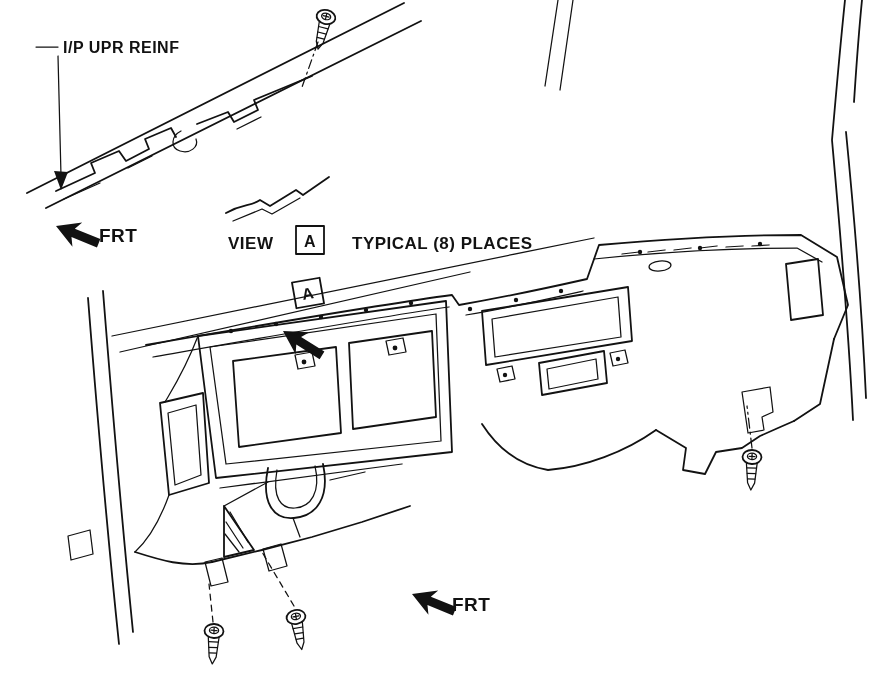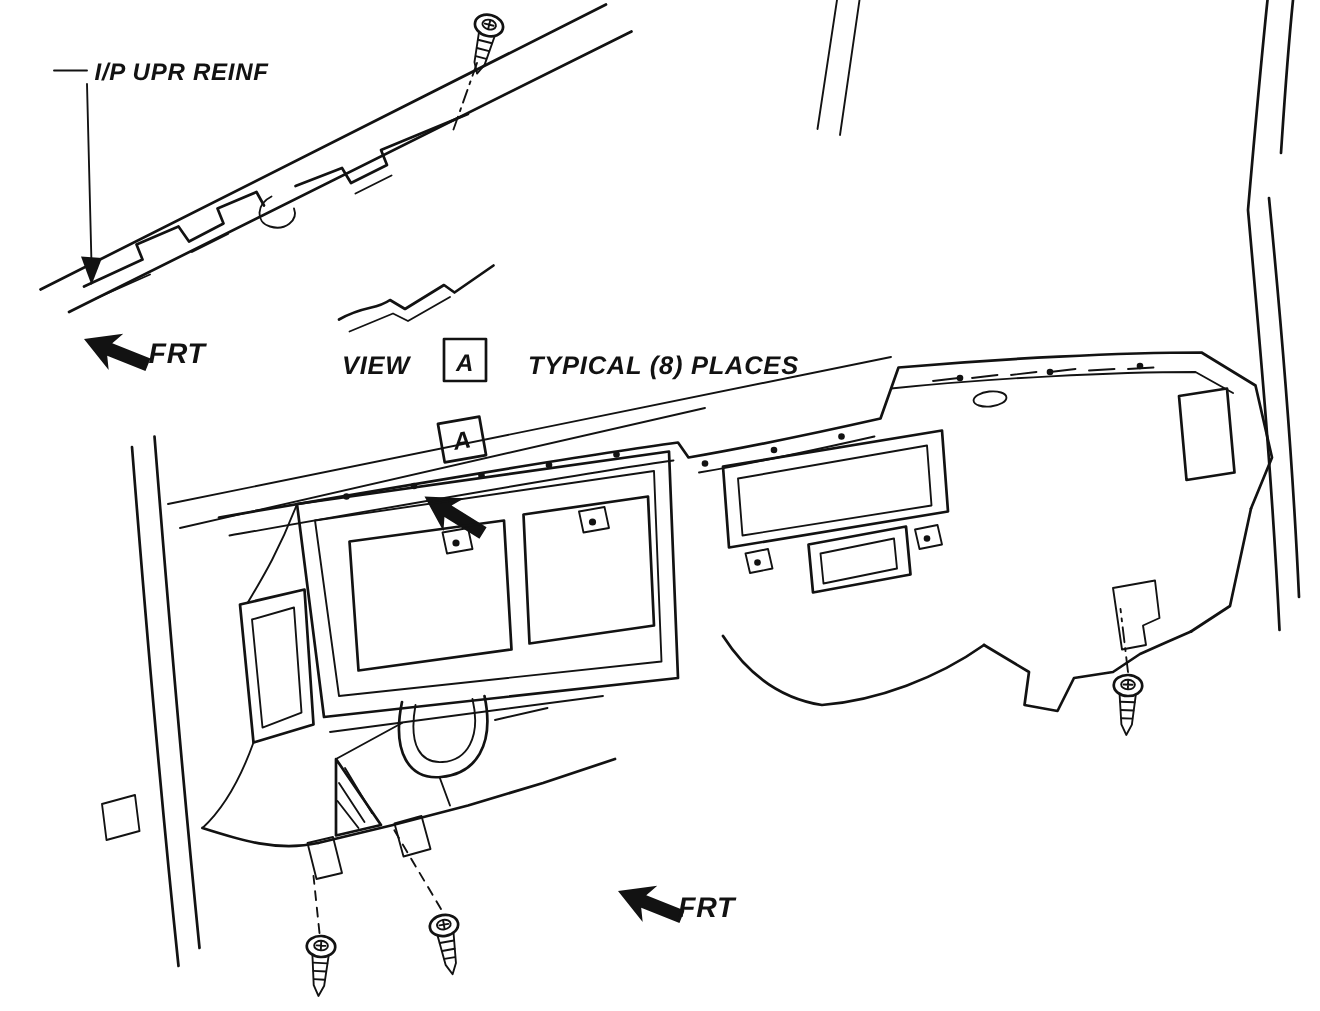--- a/index.html
+++ b/index.html
@@ -1,16 +1,16 @@
 <!DOCTYPE html>
 <html><head>
 <meta charset="utf-8">
 <style>
   html,body{margin:0;padding:0;background:#ffffff;}
-  .canvas{position:relative;width:880px;height:674px;background:#ffffff;overflow:hidden;font-style:italic;}
+  .canvas{position:relative;width:880px;height:674px;background:#ffffff;overflow:hidden;}
   svg{display:block;}
   .ln{fill:none;stroke:#121212;stroke-width:1.8;stroke-linejoin:round;stroke-linecap:round;}
   .thin{stroke-width:1.25;}
   .fillink{fill:#121212;stroke:none;}
   .dot{fill:#121212;stroke:none;}
   .paperfill{fill:#ffffff;}
   .lbl{font-family:"Liberation Sans",sans-serif;font-weight:bold;fill:#121212;letter-spacing:0.5px;}
   .s16{font-size:16px;}
   .s17{font-size:17px;}
   .s19{font-size:19px;}

